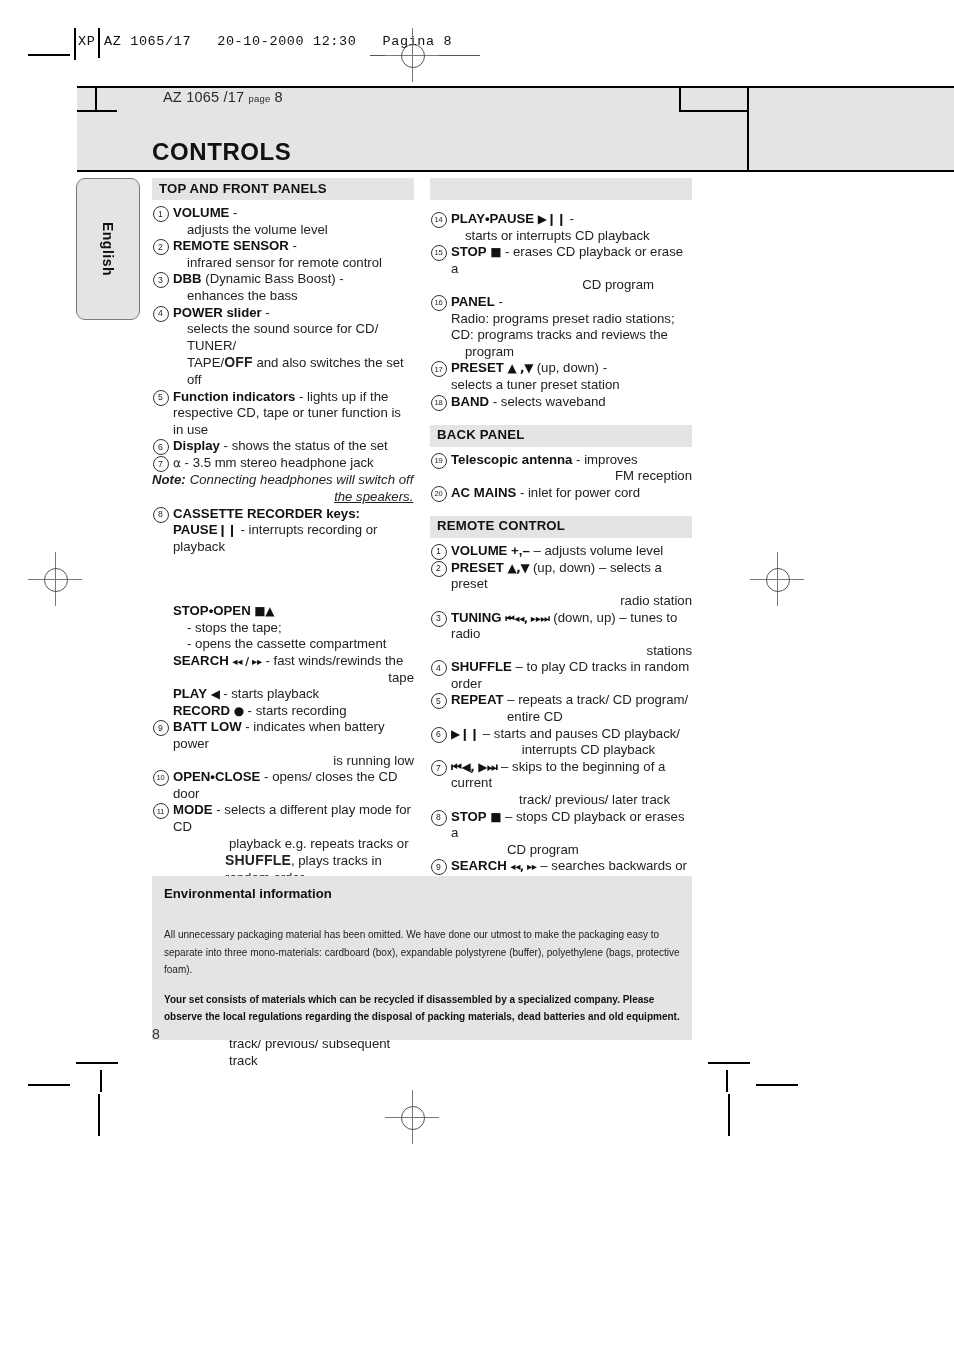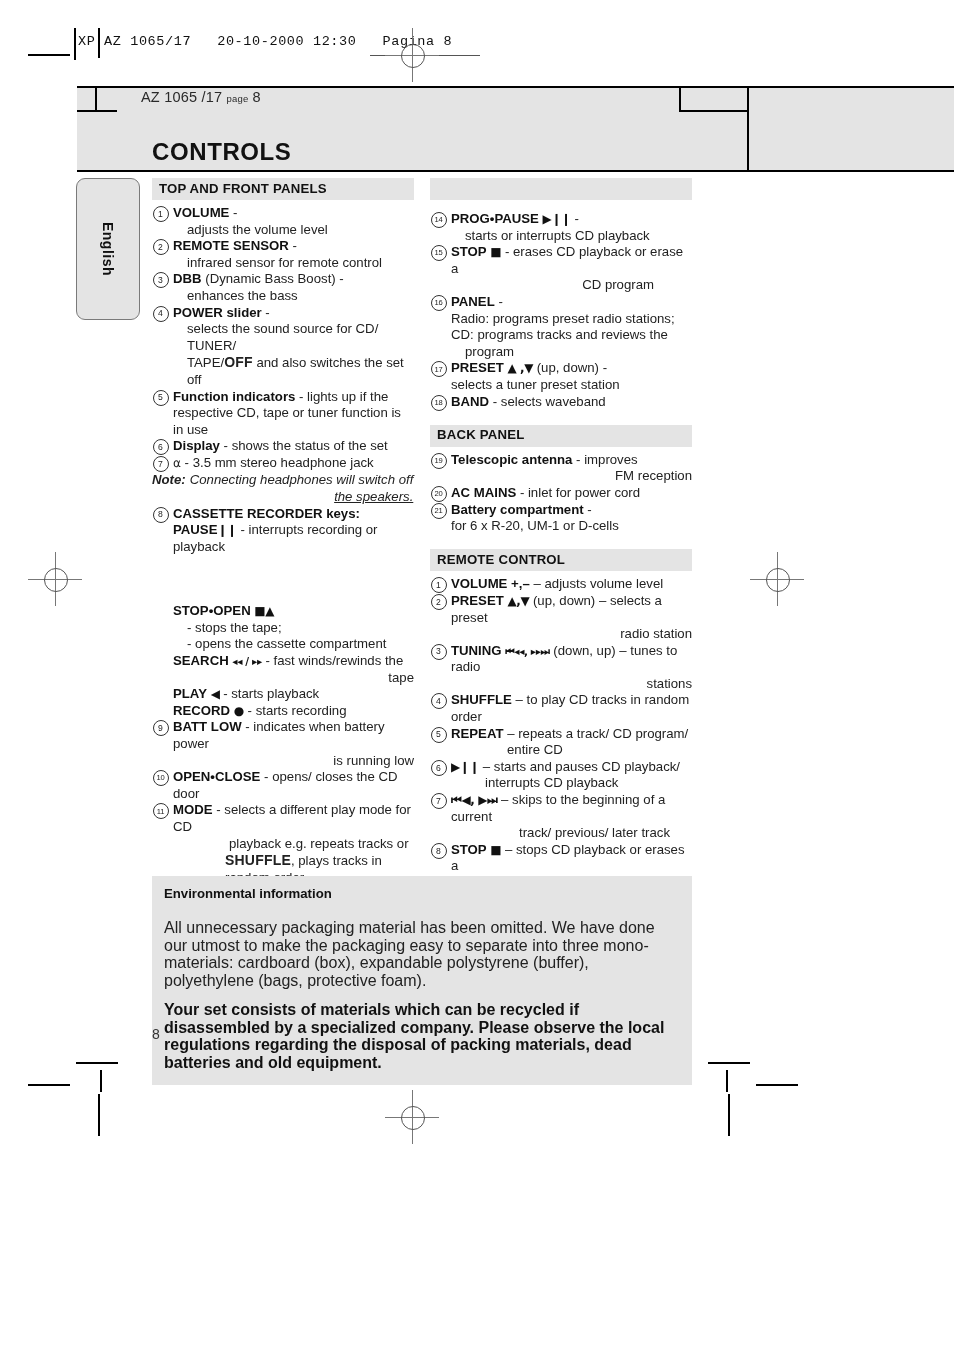--- a/index.html
+++ b/index.html
@@ -27,21 +27,21 @@
 
   
   .headband{position:absolute;left:77px;top:86px;width:877px;height:82px;
      background:#e4e4e4;border-top:2px solid #000;border-bottom:2px solid #000;}
   .headband .divider{position:absolute;left:670px;top:0;bottom:0;width:2px;background:#000;}
   .headband .nick-v{position:absolute;left:18px;top:0;width:2px;height:22px;background:#000;}
   .headband .nick-h{position:absolute;left:0;top:22px;width:40px;height:2px;background:#000;}
   .headband .nick2-v{position:absolute;left:602px;top:0;width:2px;height:22px;background:#000;}
   .headband .nick2-h{position:absolute;left:602px;top:22px;width:70px;height:2px;background:#000;}
 
-  .runhead{position:absolute;left:141px;top:89px;font-size:14.5px;color:#2a2a2a;
+  .runhead{position:absolute;left:163px;top:89px;font-size:14.5px;color:#2a2a2a;
      white-space:nowrap;letter-spacing:0.2px;}
   .runhead .small{font-size:9.5px;}
   .runhead .pg{font-size:14.5px;}
 
   .chaptitle{position:absolute;left:152px;top:138px;font-size:24px;font-weight:bold;
      letter-spacing:0.6px;color:#111;}
 
   
   .langtab{position:absolute;left:76px;top:178px;width:62px;height:140px;
      background:#e4e4e4;border:1px solid #7a7a7a;border-radius:9px;}
@@ -82,22 +82,22 @@
   .sym{font-family:"DejaVu Sans", sans-serif;font-size:10.5px;letter-spacing:-0.4px;}
   .sym.big{font-size:12px;}
   .hp{font-family:"DejaVu Sans", sans-serif;font-size:12px;}
   .sub{display:flex;}
   .sub .k{flex:0 0 46px;}
   .sub .v{flex:1 1 auto;}
 
   
   .envbox{position:absolute;left:152px;top:876px;width:540px;
      background:#e4e4e4;padding:10px 12px 14px 12px;box-sizing:border-box;}
-  .envtitle{font-weight:bold;font-size:13.2px;margin-bottom:18px;color:#111;}
-  .envp{font-size:16px;line-height:17.5px;color:#222;margin:5px 0 12px 0;}
+  .envtitle{font-weight:bold;font-size:13.2px;margin-bottom:25px;color:#111;}
+  .envp{font-size:10px;line-height:17.5px;color:#222;margin:5px 0 12px 0;}
   .envp.bold{font-weight:bold;color:#111;margin-bottom:0;}
 
   .folio{position:absolute;left:152px;top:1026px;font-size:14px;color:#333;}
 </style>
 </head>
 <body>
 
 <div class="page">
 
   <div class="slugrule"></div>
@@ -321,21 +321,21 @@
   <div class="col col-right">
 
     <div class="secbar empty"></div>
 
     <ul class="items">
       <li>
         <span class="num narrow">
             <i>14</i>
           </span>
         <span class="body">
-          <span class="lbl">PROG•PAUSE</span> <span class="lbl sym big">▶❙❙</span><span> -</span>
+          <span class="lbl">PLAY•PAUSE</span> <span class="lbl sym big">▶❙❙</span><span> -</span>
           <span class="ind1">starts or interrupts CD playback</span>
         </span>
       </li>
       <li>
         <span class="num narrow">
             <i>15</i>
           </span>
         <span class="body">
           <span class="lbl">STOP</span> <span class="lbl sym big">■</span><span> - erases CD playback or erase a</span>
           <span class="ind3" style="padding-right:38px;">CD program</span>
@@ -384,29 +384,20 @@
         </span>
       </li>
       <li>
         <span class="num narrow">
             <i>20</i>
           </span>
         <span class="body">
           <span class="lbl">AC MAINS</span><span> - inlet for power cord</span>
         </span>
       </li>
-      <li>
-        <span class="num narrow">
-            <i>21</i>
-          </span>
-        <span class="body">
-          <span class="lbl">Battery compartment</span><span> -</span>
-          <span class="ind1" style="padding-left:0;">for 6 x R-20, UM-1 or D-cells</span>
-        </span>
-      </li>
     </ul>
 
     <div class="secbar spacer">REMOTE CONTROL</div>
 
     <ul class="items">
       <li>
         <span class="num">
             <i>1</i>
           </span>
         <span class="body">
@@ -447,21 +438,21 @@
           <span class="lbl">REPEAT</span><span> – repeats a track/ CD program/</span>
           <span class="ind2" style="padding-left:56px;">entire CD</span>
         </span>
       </li>
       <li>
         <span class="num">
             <i>6</i>
           </span>
         <span class="body">
           <span class="lbl sym big">▶❙❙</span><span> – starts and pauses CD playback/</span>
-          <span class="ind2" style="padding-left:34px;">interrupts CD playback</span>
+          <span class="ind2" style="padding-left:34px;text-align:center;">interrupts CD playback</span>
         </span>
       </li>
       <li>
         <span class="num">
             <i>7</i>
           </span>
         <span class="body">
           <span class="lbl sym big">⏮◀, ▶⏭</span><span> – skips to the beginning of a current</span>
           <span class="ind3" style="padding-right:22px;">track/ previous/ later track</span>
         </span>

